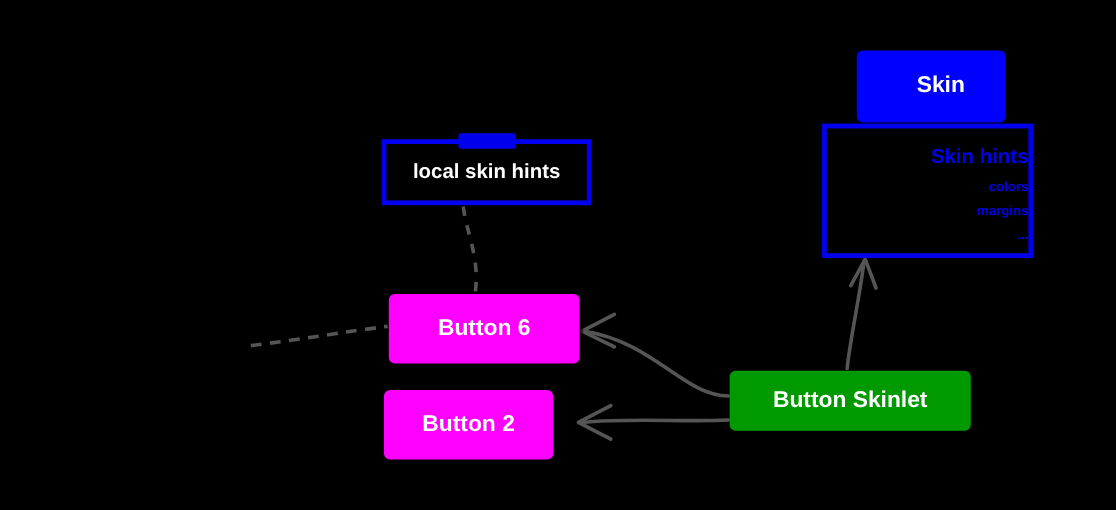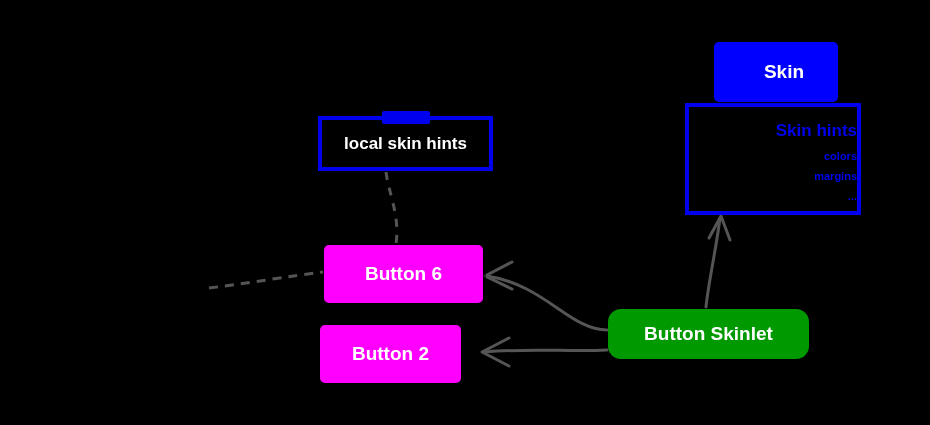--- a/index.html
+++ b/index.html
@@ -75,21 +75,20 @@
     background: #ff00ff;
   }
   #node-button2 .node-label { font-size: 19px; }
 
   #node-skinlet {
     left: 608px;
     top: 309px;
     width: 201px;
     height: 50px;
     background: #009900;
-    border-radius: 13px;
   }
   #node-skinlet .node-label { font-size: 19px; }
 
   #node-skin {
     left: 714px;
     top: 42px;
     width: 124px;
     height: 60px;
     background: #0000ff;
     padding-left: 16px;

